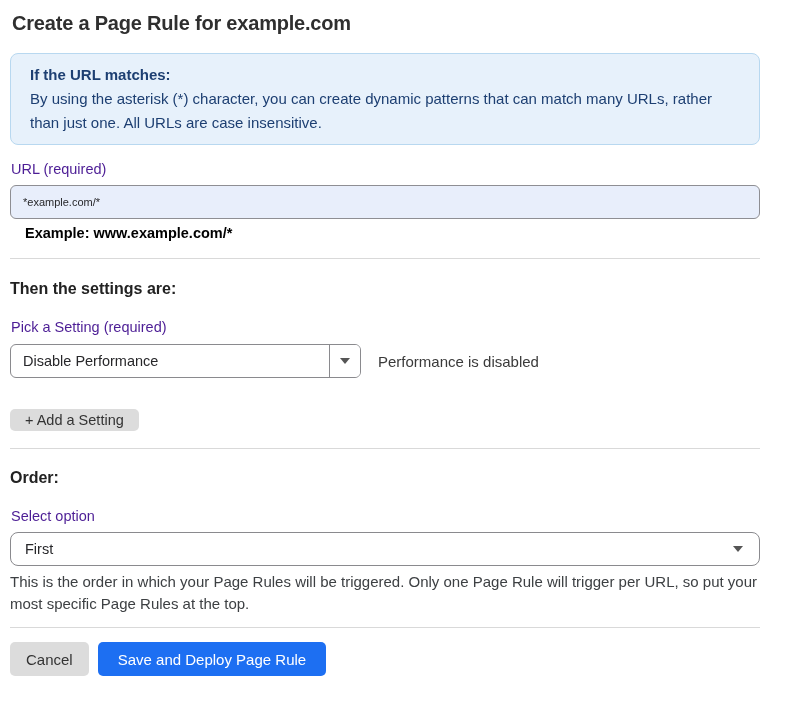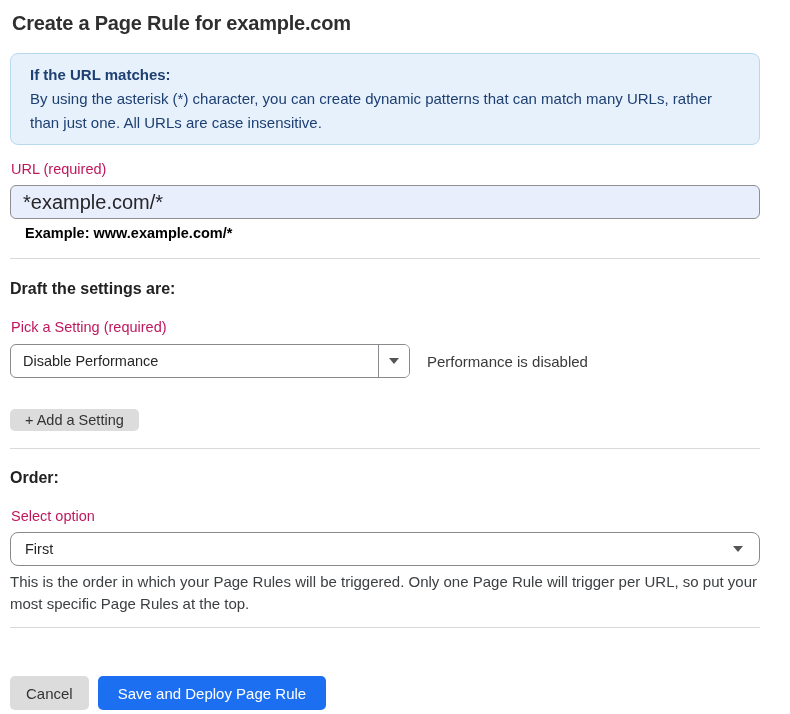--- a/index.html
+++ b/index.html
@@ -34,34 +34,34 @@
   }
   .info-box .info-heading { font-weight: bold; }
   .info-box .info-link {
     color: #2566d6;
     text-decoration: underline;
     cursor: pointer;
   }
 
   .field-label {
     font-size: 14.5px;
-    color: #be185d;
+    color: #4c1d95;
     margin: 0 0 7px 1px;
     line-height: 17px;
   }
 
   .url-input {
     display: block;
     width: 100%;
     height: 34px;
     background: #e8eefb;
     border: 1px solid #8e8e93;
     border-radius: 6px;
     padding: 0 12px;
-    font-size: 20px;
+    font-size: 11px;
     color: #27272a;
     font-family: inherit;
     outline: none;
   }
 
   .example-text {
     font-size: 14.5px;
     color: #000000;
     margin: 6px 0 0 15px;
     line-height: 17px;
@@ -95,21 +95,21 @@
 
   .select-box {
     display: flex;
     align-items: stretch;
     height: 34px;
     border: 1px solid #8a8a8e;
     border-radius: 6px;
     background: #fff;
     cursor: pointer;
   }
-  .setting-select { width: 400px; gap: 20px; }
+  .setting-select { width: 351px; gap: 20px; }
   .select-value {
     flex: 1;
     display: flex;
     align-items: center;
     padding: 0 12px;
     font-size: 14.5px;
     color: #27272a;
     white-space: nowrap;
     overflow: hidden;
   }
@@ -175,21 +175,20 @@
     margin-top: 14px;
   }
   .btn {
     height: 34px;
     border: none;
     border-radius: 5px;
     font-size: 15px;
     font-family: inherit;
     cursor: pointer;
     white-space: nowrap;
-    margin-top: 34px;
   }
   .btn-gray {
     background: #dcdcdc;
     color: #333;
     padding: 0 16px;
   }
   .btn-blue {
     background: #1d6ff2;
     color: #fff;
     padding: 0 20px;
@@ -206,21 +205,21 @@
   <div class="info-heading">If the URL matches:</div>
   <div class="info-body">By using the asterisk (*) character, you can create dynamic patterns that can match many URLs, rather than just one. All URLs are case insensitive.</div>
 </div>
 
 <div class="field-label">URL (required)</div>
 <input type="text" class="url-input" value="*example.com/*" style="">
 <div class="example-text">Example: www.example.com/*</div>
 
 <hr class="divider d1">
 
-<h2 class="section-heading">Draft the settings are:</h2>
+<h2 class="section-heading">Then the settings are:</h2>
 
 <div class="field-label label-row">Pick a Setting (required)</div>
 
 <div class="setting-row">
   <div class="select-box setting-select">
     <div class="select-value">Disable Performance</div>
     <div class="caret-seg">
       <span class="caret"></span>
     </div>
   </div>

